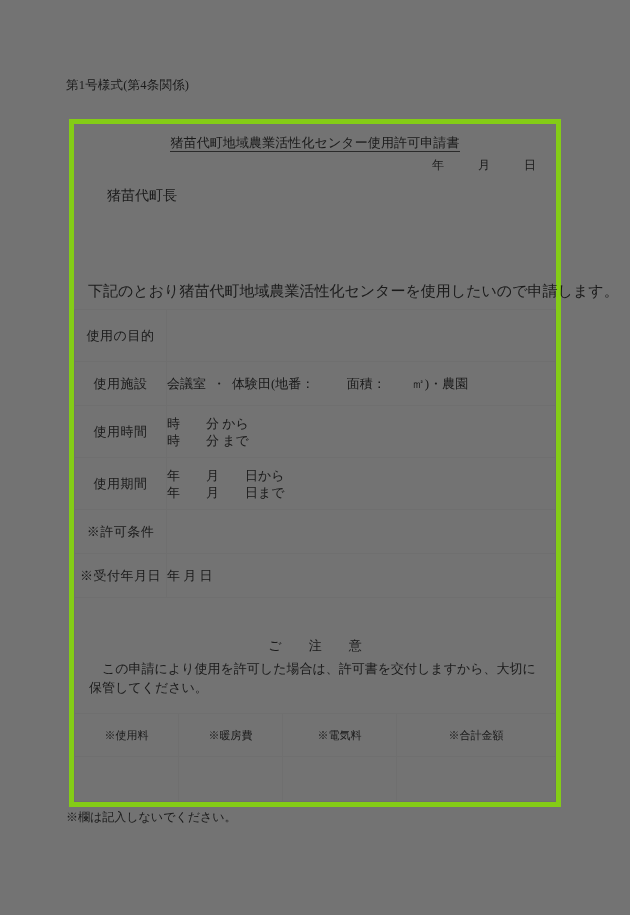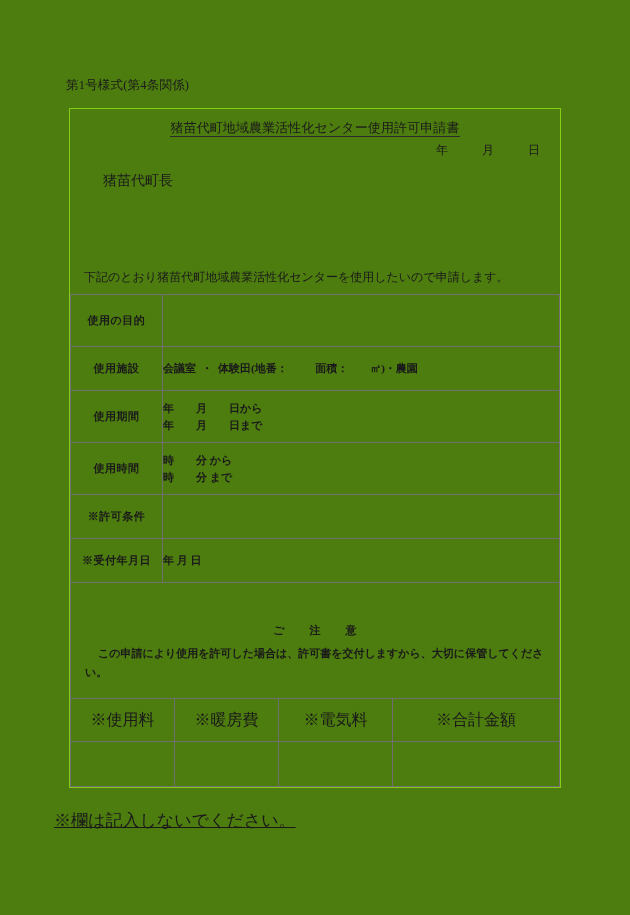--- a/index.html
+++ b/index.html
@@ -13,38 +13,38 @@
     font-family: "Liberation Serif", "DejaVu Serif", serif;
     color: #1a1a1a;
     position: relative;
     overflow: hidden;
   }
   .page {
     position: absolute;
     left: 0; top: 0;
     width: 630px;
     height: 915px;
-    background: #4d7c0f;
+    background: #737373;
   }
   
   .form-no {
     position: absolute;
     left: 66px;
     top: 77px;
     font-size: 12.5px;
     letter-spacing: 0.2px;
     white-space: nowrap;
   }
   
   .frame {
     position: absolute;
     left: 69px;
-    top: 108px;
+    top: 119px;
     width: 492px;
-    border: 1px solid #84cc16;
+    border: 5px solid #84cc16;
     box-sizing: border-box;
   }
   
   .header-block {
     position: relative;
     height: 185px;
     box-sizing: border-box;
   }
   .doc-title {
     position: absolute;
@@ -105,35 +105,34 @@
     font-size: 11px;
     line-height: 15px;
     text-align: center;
   }
   .statement {
     position: absolute;
     left: 0;
     right: 0;
     bottom: 8px;
     padding-left: 14px;
-    font-size: 12px;
+    font-size: 15px;
     white-space: nowrap;
   }
   
   table.main {
     border-collapse: collapse;
     width: 100%;
     table-layout: fixed;
   }
   table.main td {
     border: 1px solid #6f6f6f;
-    font-size: 11px;
+    font-size: 13px;
     vertical-align: middle;
     padding: 0;
-    font-weight: bold;
   }
   td.label-cell {
     width: 91px;
     text-align: center;
     letter-spacing: 0.5px;
     padding: 0 4px;
   }
   td.value-cell {
     padding: 0 12px;
   }
@@ -168,37 +167,36 @@
   }
   
   table.fees {
     border-collapse: collapse;
     width: 100%;
     table-layout: fixed;
     margin-top: -1px;
   }
   table.fees td {
     border: 1px solid #6f6f6f;
-    font-size: 16px;
+    font-size: 11px;
     text-align: center;
     padding: 0;
   }
   .fee-head { height: 43px; }
   .fee-blank { height: 45px; }
   .fee-c1 { width: 103px; }
   .fee-c2 { width: 103px; }
   .fee-c3 { width: 113px; }
   
   .footer-note {
     position: absolute;
-    left: 54px;
+    left: 66px;
     top: 809px;
-    font-size: 17px;
-    white-space: nowrap;
-    text-decoration: underline;
+    font-size: 12px;
+    white-space: nowrap;
   }
 </style>
 </head>
 <body>
 
 <div class="page">
 
   <div class="form-no">第1号様式(第4条関係)</div>
 
   <div class="frame">
@@ -223,28 +221,28 @@
       <tbody>
         <tr class="row-tall">
           <td class="label-cell">使用の目的</td>
           <td class="value-cell"></td>
         </tr>
         <tr class="row-med">
           <td class="label-cell sp-label">使用施設</td>
           <td class="value-cell facility-line">会議室  ・  体験田(地番：          面積：        ㎡)・農園</td>
         </tr>
         <tr class="row-tall">
+          <td class="label-cell sp-label">使用時間</td>
+          <td class="value-cell two-line indent-106">時        分 から
+時        分 まで</td>
+        </tr>
+        <tr class="row-tall">
           <td class="label-cell sp-label">使用期間</td>
           <td class="value-cell two-line indent-58">年        月        日から
 年        月        日まで</td>
-        </tr>
-        <tr class="row-tall">
-          <td class="label-cell sp-label">使用時間</td>
-          <td class="value-cell two-line indent-106">時        分 から
-時        分 まで</td>
         </tr>
         <tr class="row-med">
           <td class="label-cell sp-label">※許可条件</td>
           <td class="value-cell"></td>
         </tr>
         <tr class="row-med">
           <td class="label-cell">※受付年月日</td>
           <td class="value-cell indent-40">年        月        日</td>
         </tr>
         <tr>

